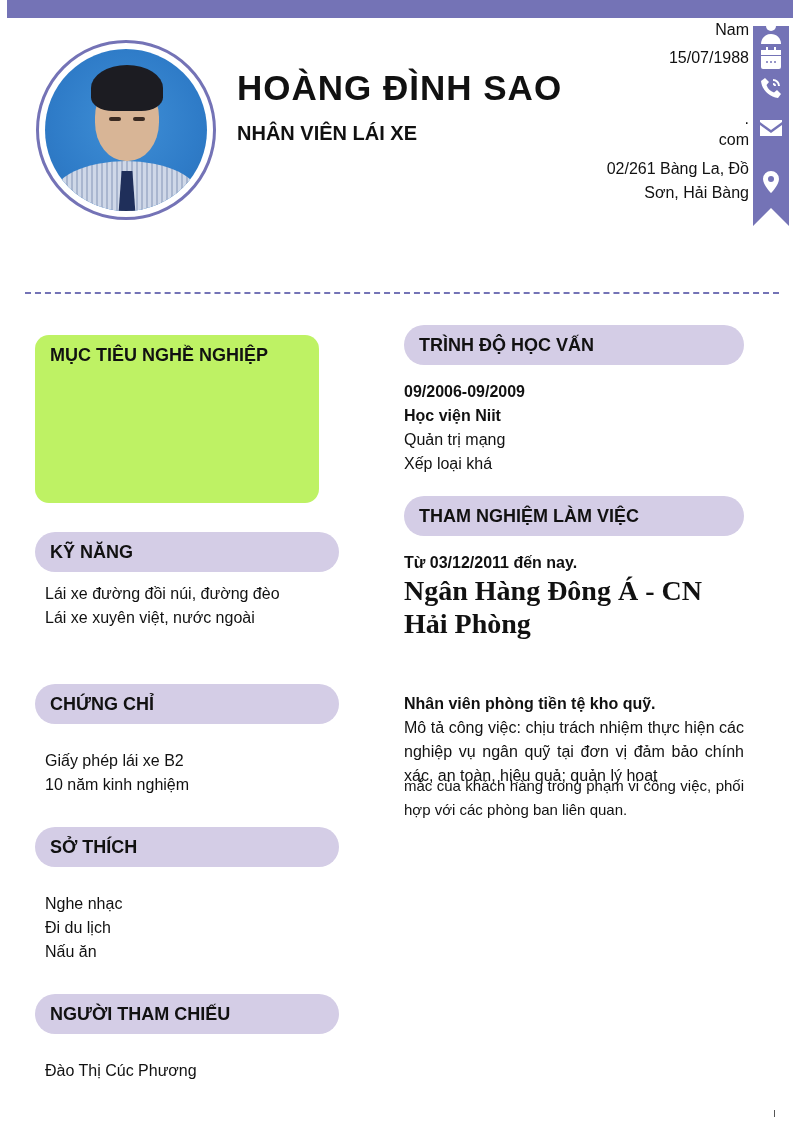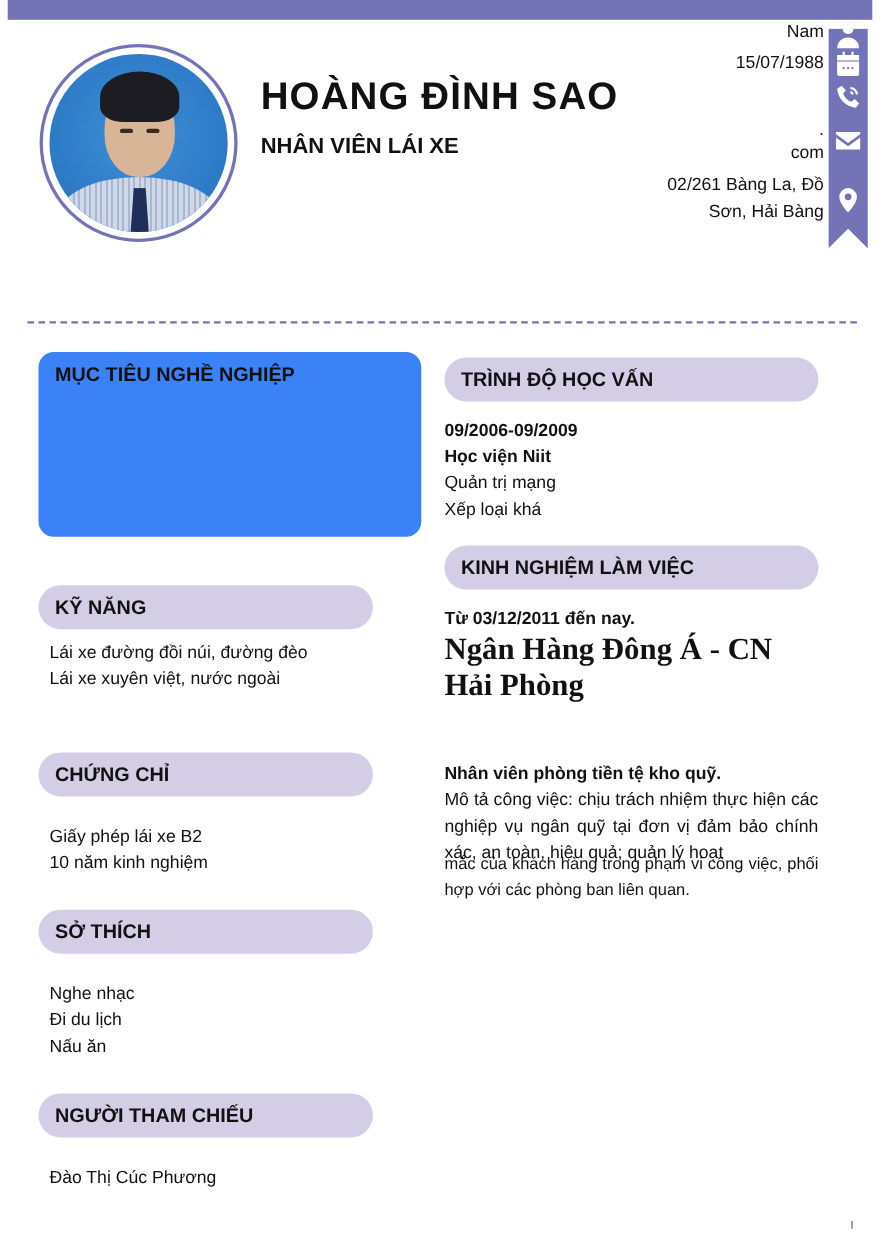--- a/index.html
+++ b/index.html
@@ -30,21 +30,21 @@
 
     .ribbon { position: absolute; left: 753px; top: 26px; width: 36px; height: 200px; background: #7473b6;
       clip-path: polygon(0 0, 100% 0, 100% 100%, 50% 91%, 0 100%); }
     .ribbon .ic { position: absolute; left: 6px; width: 24px; height: 24px; display: flex; align-items: center; justify-content: center; }
     .ribbon svg { width: 24px; height: 24px; fill: #fff; }
 
     .divider { position: absolute; left: 25px; top: 292px; width: 754px; border-top: 2px dashed #7473b6; }
 
     .pill { position: absolute; height: 40px; border-radius: 20px; background: #d4cde6; padding-left: 15px;
       font-size: 18px; font-weight: 700; color: #111; display: flex; align-items: center; }
-    .objective-box { position: absolute; left: 35px; top: 320px; width: 348px; height: 168px; border-radius: 14px; background: #3b82f6; }
+    .objective-box { position: absolute; left: 35px; top: 335px; width: 284px; height: 168px; border-radius: 14px; background: #bef264; }
     .objective-title { position: absolute; left: 15px; top: 10px; font-size: 18px; font-weight: 700; color: #111; }
     .objective-text { position: absolute; left: 10px; top: 66px; width: 284px; font-size: 16px; line-height: 24px; text-align: justify; color: #111; }
 
     .lines { position: absolute; font-size: 16px; line-height: 24px; color: #111; }
     .lines div { white-space: nowrap; }
     .bold { font-weight: 700; }
     .serif-company { position: absolute; left: 404px; top: 574px; width: 340px; font-family: "Liberation Serif", "DejaVu Serif", serif;
       font-size: 28px; font-weight: 700; line-height: 33px; color: #111; }
     .job-desc { position: absolute; left: 404px; top: 716px; width: 340px; font-size: 16px; line-height: 24px; text-align: justify; color: #111; }
     .job-desc2 { position: absolute; left: 404px; top: 774px; width: 340px; font-size: 15px; line-height: 24px; text-align: justify; text-align-last: left; color: #111; }
@@ -146,21 +146,21 @@
 </div>
 
 <div class="pill" style="left:404px; top:325px; width:340px;">TRÌNH ĐỘ HỌC VẤN</div>
 <div class="lines" style="left:404px; top:380px;">
   <div class="bold">09/2006-09/2009</div>
   <div class="bold">Học viện Niit</div>
   <div>Quản trị mạng</div>
   <div>Xếp loại khá</div>
 </div>
 
-<div class="pill" style="left:404px; top:496px; width:340px;">KINH NGHIỆM LÀM VIỆC</div>
+<div class="pill" style="left:404px; top:496px; width:340px;">THAM NGHIỆM LÀM VIỆC</div>
 <div class="lines" style="left:404px; top:551px;">
   <div class="bold">Từ 03/12/2011 đến nay.</div>
 </div>
 <div class="serif-company">Ngân Hàng Đông Á - CN Hải Phòng</div>
 <div class="job-role">Nhân viên phòng tiền tệ kho quỹ.</div>
 <div class="job-desc">Mô tả công việc: chịu trách nhiệm thực hiện các nghiệp vụ ngân quỹ tại đơn vị đảm bảo chính xác, an toàn, hiệu quả; quản lý hoạt</div>
 <div class="job-desc2">mắc của khách hàng trong phạm vi công việc, phối hợp với các phòng ban liên quan.</div>
 
 <div class="tick"></div>
 

